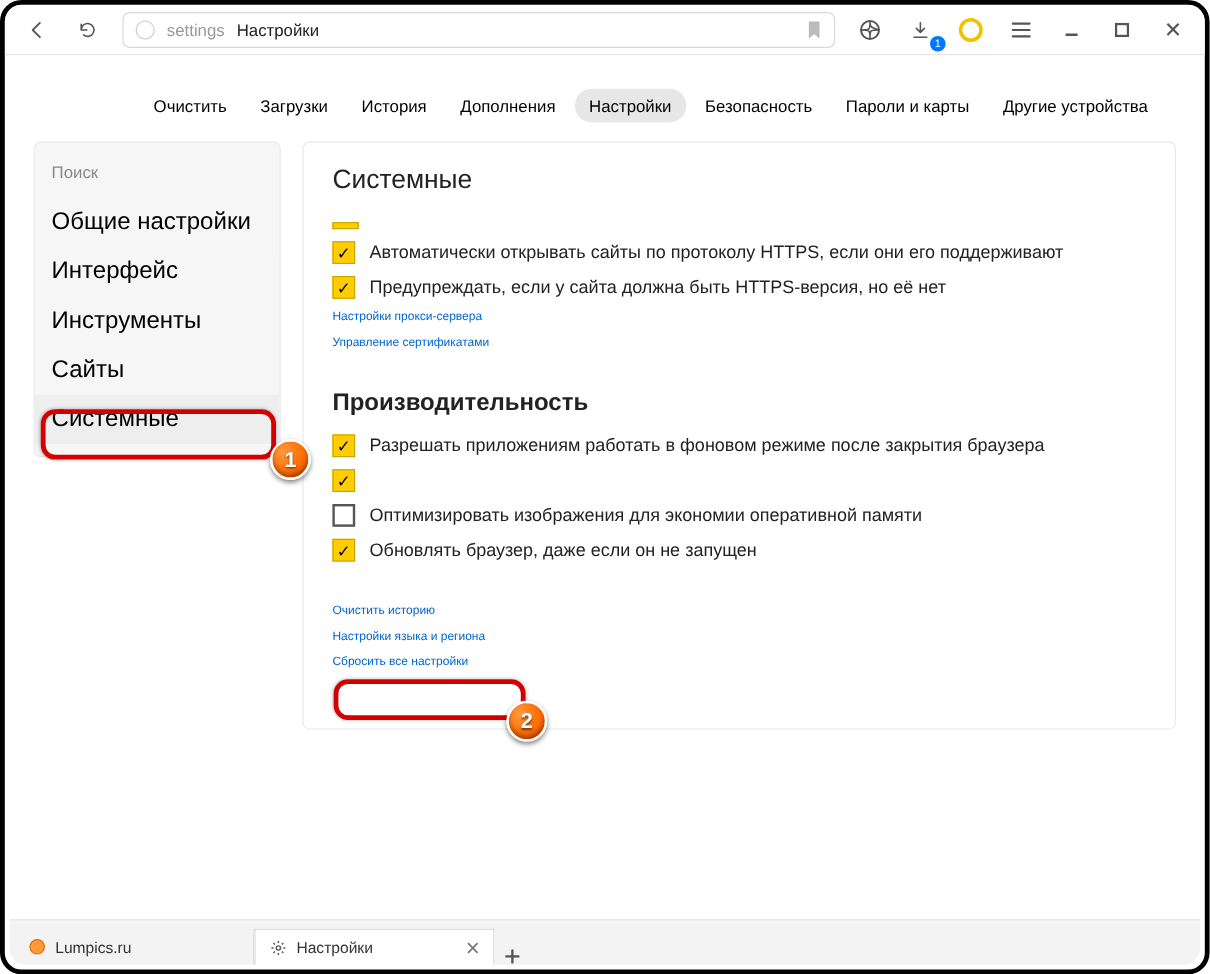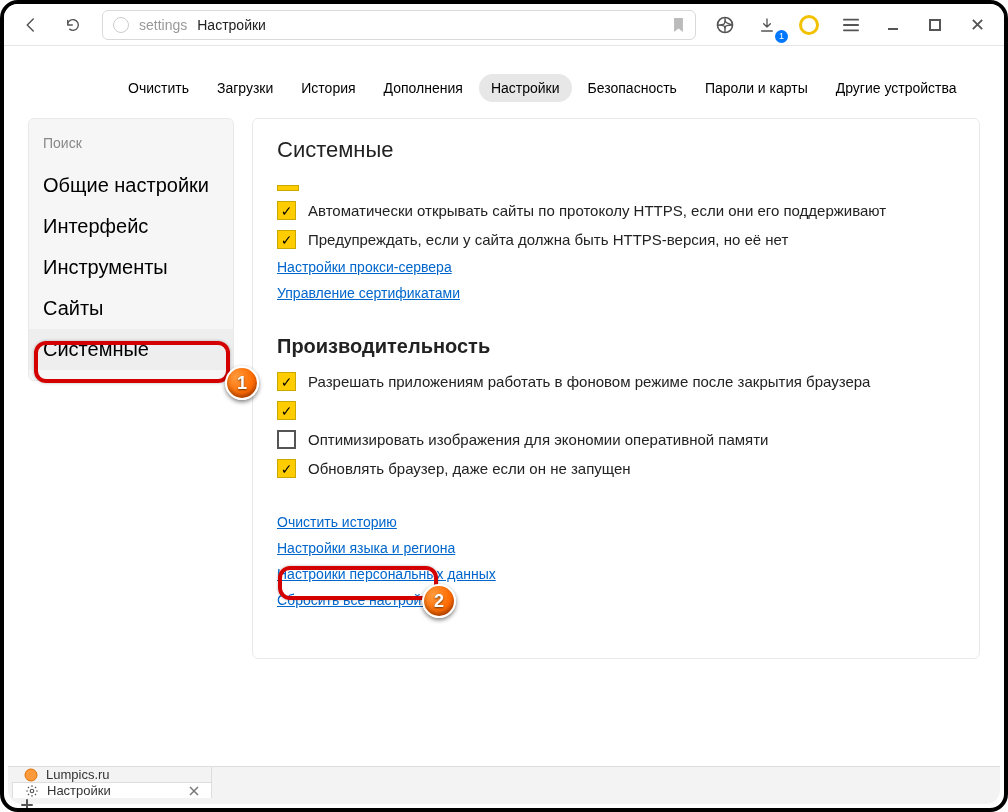--- a/index.html
+++ b/index.html
@@ -161,23 +161,22 @@
   .chk.unchecked {
     background: #fff;
     border: 2px solid #555;
   }
   .chk.unchecked::after { content: ""; }
 
   .link-row {
     display: block;
     color: #0066cc;
     margin: 0 0 10px;
-    font-size: 14px;
+    font-size: 10px;
     cursor: pointer;
-    text-decoration: underline;
   }
 
   .subhead {
     font-weight: bold;
     font-size: 20px;
     margin: 34px 0 14px;
   }
   .links-block { margin-top: 36px; }
 
   
@@ -201,29 +200,28 @@
     display: flex; align-items: center; justify-content: center;
     text-shadow: 0 1px 2px rgba(0,0,0,.6);
     pointer-events: none;
   }
 
   
   .tabstrip {
     position: absolute;
     left: 4px; right: 4px; bottom: 4px;
     display: flex;
-    align-items: flex-start;
+    align-items: flex-end;
     height: 38px;
     background: #f3f3f3;
     padding: 0 4px;
     gap: 0;
     border-top: 1px solid #ddd;
     border-bottom-left-radius: 14px;
     border-bottom-right-radius: 14px;
-    flex-direction: column;
   }
   .tab {
     display: flex;
     align-items: center;
     height: 30px;
     padding: 0 12px;
     gap: 8px;
     font-size: 13px;
     color: #333;
     border-right: 1px solid #ddd;
@@ -349,21 +347,20 @@
       <span>Оптимизировать изображения для экономии оперативной памяти</span>
     </div>
     <div class="chk-row">
       <span class="chk">✓</span>
       <span>Обновлять браузер, даже если он не запущен</span>
     </div>
 
     <div class="links-block">
       <a class="link-row">Очистить историю</a>
       <a class="link-row">Настройки языка и региона</a>
-      <a class="link-row">Настройки персональных данных</a>
       <a class="link-row">Сбросить все настройки</a>
     </div>
   </div>
 </div>
 
 <div class="hl" style="left:30px; top:337px; width:196px; height:42px;"></div>
 <div class="badge-num" style="left:221px; top:362px;">1</div>
 
 <div class="hl" style="left:274px; top:562px; width:160px; height:34px;"></div>
 <div class="badge-num" style="left:418px; top:580px;">2</div>

